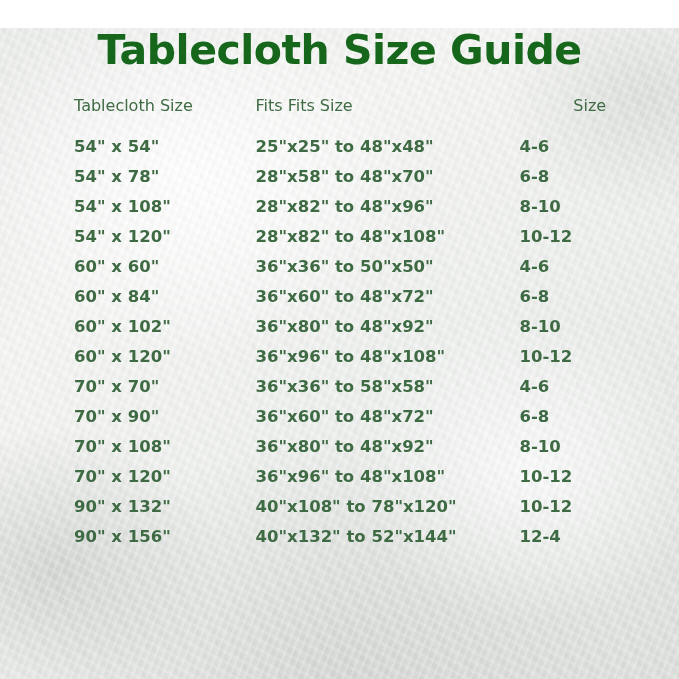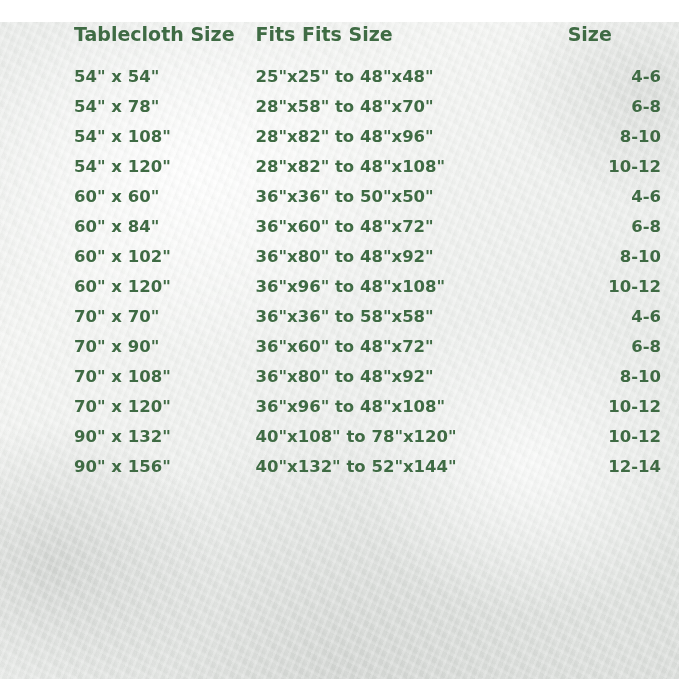--- a/index.html
+++ b/index.html
@@ -53,55 +53,56 @@
     line-height: 1.1;
   }
   table {
     width: 100%;
     border-collapse: collapse;
     margin-top: 22px;
     table-layout: fixed;
   }
   thead th {
     font-family: "DejaVu Sans", sans-serif;
-    font-weight: bold;
-    font-size: 19px;
+    font-weight: normal;
+    font-size: 16px;
     color: #3f6b44;
     padding-bottom: 16px;
     text-align: left;
   }
   thead th.col-size { padding-left: 56px; }
   thead th.col-fits { padding-left: 6px; }
   thead th.col-seats { text-align: center; padding-left: 0; }
 
   tbody td {
     font-family: "DejaVu Sans", sans-serif;
     font-weight: bold;
     font-size: 16.5px;
     color: #3f6b44;
     padding: 5.5px 0;
     text-align: left;
     white-space: nowrap;
   }
   tbody td.col-size { padding-left: 56px; }
   tbody td.col-fits { padding-left: 6px; }
-  tbody td.col-seats { text-align: right; padding-left: 0; }
+  tbody td.col-seats { text-align: left; padding-left: 0; }
 
   col.c1 { width: 36%; }
   col.c2 { width: 42%; }
   col.c3 { width: 22%; }
 </style>
 </head>
 <body>
 
 <div id="page">
   <div id="texture"></div>
 
   <div id="content">
 
+    <h1 id="title">Tablecloth Size Guide</h1>
 
     <table>
       <colgroup>
         <col class="c1">
         <col class="c2">
         <col class="c3">
       </colgroup>
       <thead>
         <tr>
           <th class="col-size">Tablecloth Size</th>
@@ -171,19 +172,19 @@
             <td class="col-seats">10-12</td>
           </tr>
           <tr>
             <td class="col-size">90" x 132"</td>
             <td class="col-fits">40"x108" to 78"x120"</td>
             <td class="col-seats">10-12</td>
           </tr>
           <tr>
             <td class="col-size">90" x 156"</td>
             <td class="col-fits">40"x132" to 52"x144"</td>
-            <td class="col-seats">12-14</td>
+            <td class="col-seats">12-4</td>
           </tr>
         </tbody>
     </table>
 
   </div>
 </div>
 
 </body></html>

